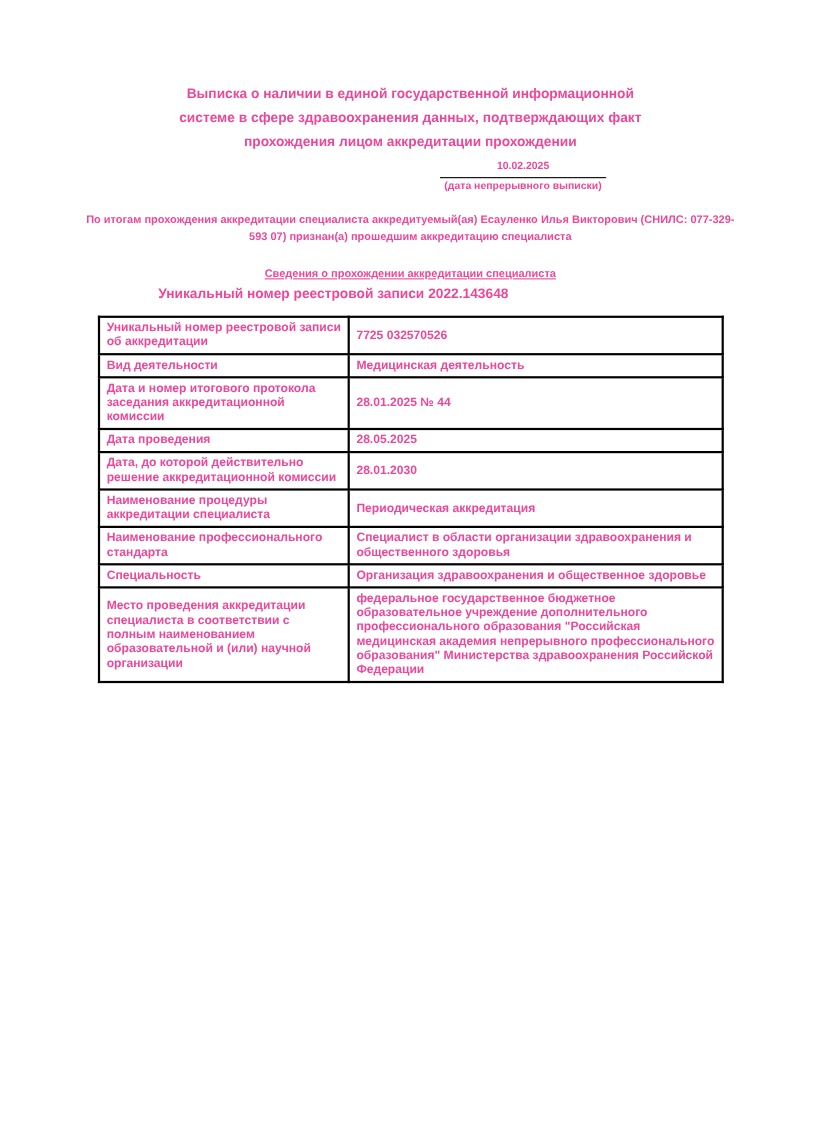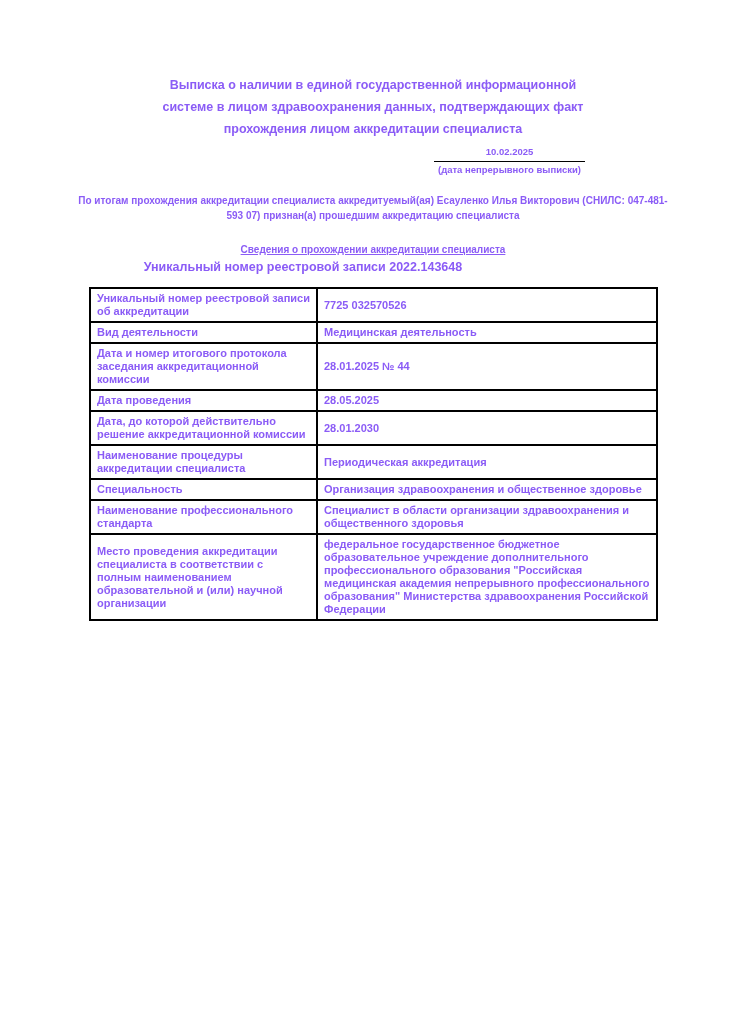--- a/index.html
+++ b/index.html
@@ -1,38 +1,38 @@
 <!DOCTYPE html>
 <html><head>
 <meta charset="utf-8">
 <style>
   html, body { margin: 0; padding: 0; background: #ffffff; }
   .page {
     position: relative;
     width: 746px;
     height: 1029px;
     background: #ffffff;
-    color: #8b5cf6;
+    color: #ec4899;
     font-family: "Liberation Sans", sans-serif;
     overflow: hidden;
   }
   .doc-title {
     position: absolute;
     top: 74px;
     left: 83px;
     width: 580px;
     text-align: center;
     font-weight: 700;
     font-size: 12.5px;
     line-height: 22px;
   }
   .date-block {
     position: absolute;
     top: 146px;
-    left: 434px;
+    left: 400px;
     width: 151px;
     text-align: center;
     font-weight: 700;
     font-size: 9.5px;
   }
   .date-value {
     display: block;
     padding-bottom: 3px;
     border-bottom: 1.5px solid #000;
     line-height: 12px;
@@ -90,31 +90,31 @@
     word-wrap: break-word;
   }
 </style>
 </head>
 <body>
 
 <div class="page">
 
   <div class="doc-title">
     <div>Выписка о наличии в единой государственной информационной</div>
-    <div>системе в лицом здравоохранения данных, подтверждающих факт</div>
-    <div>прохождения лицом аккредитации специалиста</div>
+    <div>системе в сфере здравоохранения данных, подтверждающих факт</div>
+    <div>прохождения лицом аккредитации прохождении</div>
   </div>
 
   <div class="date-block">
     <span class="date-value">10.02.2025</span>
     <span class="date-caption">(дата непрерывного выписки)</span>
   </div>
 
   <div class="intro">
-    <div>По итогам прохождения аккредитации специалиста аккредитуемый(ая) Есауленко Илья Викторович (СНИЛС: 047-481-</div>
+    <div>По итогам прохождения аккредитации специалиста аккредитуемый(ая) Есауленко Илья Викторович (СНИЛС: 077-329-</div>
     <div>593 07) признан(а) прошедшим аккредитацию специалиста</div>
   </div>
 
   <div class="section-heading">Сведения о прохождении аккредитации специалиста</div>
 
   <div class="registry-heading">Уникальный номер реестровой записи 2022.143648</div>
 
   <table class="acc">
     <colgroup>
       <col style="width:227px">
@@ -139,26 +139,26 @@
       </tr>
       <tr>
         <td>Дата, до которой действительно решение аккредитационной комиссии</td>
         <td>28.01.2030</td>
       </tr>
       <tr>
         <td>Наименование процедуры аккредитации специалиста</td>
         <td>Периодическая аккредитация</td>
       </tr>
       <tr>
+        <td>Наименование профессионального стандарта</td>
+        <td>Специалист в области организации здравоохранения и общественного здоровья</td>
+      </tr>
+      <tr>
         <td>Специальность</td>
         <td>Организация здравоохранения и общественное здоровье</td>
-      </tr>
-      <tr>
-        <td>Наименование профессионального стандарта</td>
-        <td>Специалист в области организации здравоохранения и общественного здоровья</td>
       </tr>
       <tr>
         <td>Место проведения аккредитации специалиста в соответствии с полным наименованием образовательной и (или) научной организации</td>
         <td>федеральное государственное бюджетное образовательное учреждение дополнительного профессионального образования "Российская медицинская академия непрерывного профессионального образования" Министерства здравоохранения Российской Федерации</td>
       </tr>
     </tbody>
   </table>
 
 </div>
 

